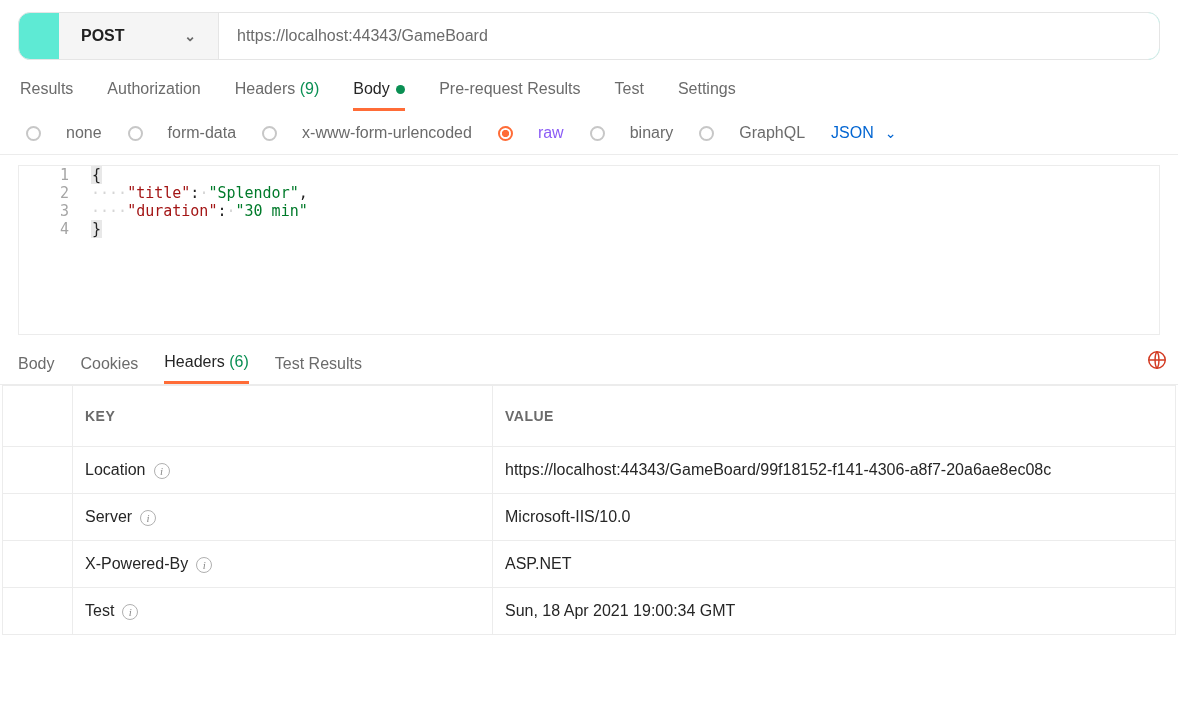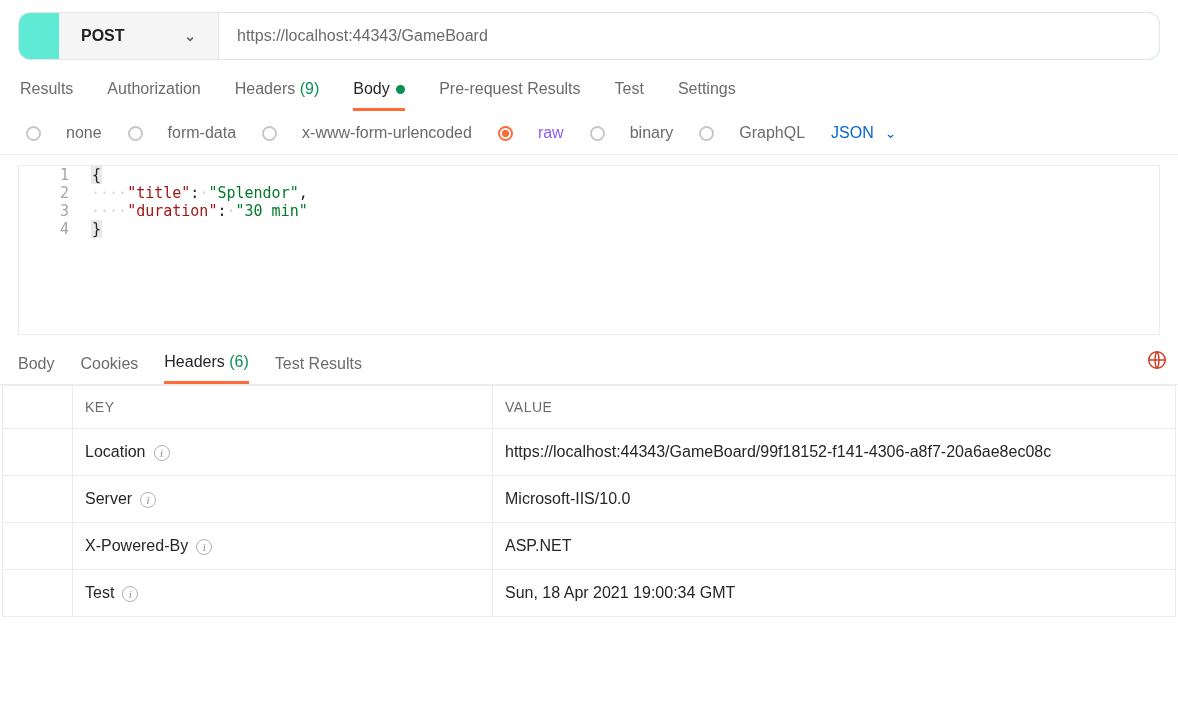--- a/index.html
+++ b/index.html
@@ -115,23 +115,23 @@
   }
   table.headers {
     width: calc(100% - 4px);
     margin: 0 2px;
     border-collapse: collapse;
     font-size:16px;
   }
   table.headers th {
     text-align:left;
     color:#6b6b6b;
-    font-weight:400;
+    font-weight:700;
     letter-spacing:0.5px;
-    padding:13px 12px;
+    padding:22px 12px;
     border:1px solid #ececec;
     background:#fff;
     font-size:14px;
   }
   table.headers td {
     padding:14px 12px;
     border:1px solid #ececec;
     color:#262626;
     white-space:nowrap;
   }

